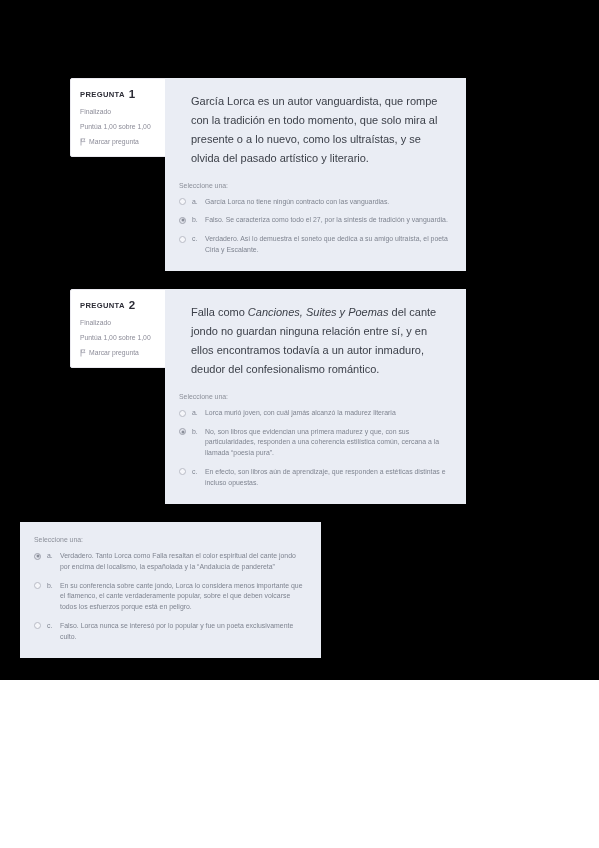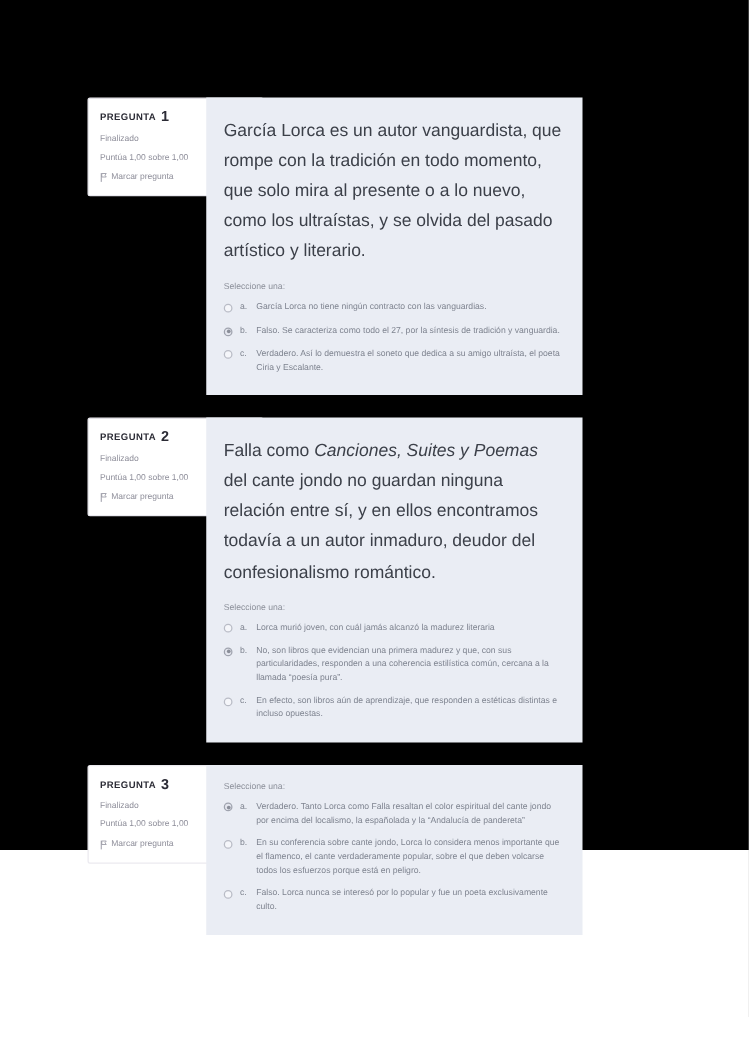--- a/index.html
+++ b/index.html
@@ -89,24 +89,24 @@
   
   .content-col {
     flex: 0 0 301px;
     width: 301px;
     margin-left: 20px;
     background: #eaedf4;
     padding: 14px 16px 16px 14px;
     box-sizing: border-box;
   }
   .q-text {
-    font-size: 14px;
+    font-size: 11px;
     line-height: 1.72;
     color: #3c4049;
-    margin: 0 0 14px 0;
+    margin: 0 0 14px 12px;
   }
   .q-text em {
     font-style: italic;
   }
   .select-label {
     font-size: 6.9px;
     color: #8b8f99;
     margin: 0 0 8px 0;
   }
   .options {
@@ -243,36 +243,20 @@
             <li class="option">
               <span class="radio"></span>
               <span class="opt-letter">c.</span>
               <span class="opt-text">En efecto, son libros aún de aprendizaje, que responden a estéticas distintas e incluso opuestas.</span>
             </li>
           </ul>
         </div>
       </div>
       <div class="gap"></div>
       <div class="question-block">
-        <div class="info-col">
-          <div class="info-box">
-            <div class="q-head"><span class="q-label">PREGUNTA</span><span class="q-num">3</span></div>
-            <div class="info-line">Finalizado</div>
-            <div class="info-line">Puntúa 1,00 sobre 1,00</div>
-            <div class="flag-row">
-              <span class="flag-icon">
-                <svg width="6" height="8" viewBox="0 0 6 8">
-                  <path d="M1 0.5 L1 7.5" stroke="#9a9aa6" stroke-width="0.8" fill="none"></path>
-                  <path d="M1.4 0.8 L5 0.8 L4 2.2 L5 3.6 L1.4 3.6 Z" fill="none" stroke="#9a9aa6" stroke-width="0.7"></path>
-                </svg>
-              </span>
-              <span>Marcar pregunta</span>
-            </div>
-          </div>
-        </div>
         <div class="content-col">
           <div class="select-label">Seleccione una:</div>
           <ul class="options">
             <li class="option">
               <span class="radio checked"></span>
               <span class="opt-letter">a.</span>
               <span class="opt-text">Verdadero. Tanto Lorca como Falla resaltan el color espiritual del cante jondo por encima del localismo, la españolada y la “Andalucía de pandereta”</span>
             </li>
             <li class="option">
               <span class="radio"></span>

